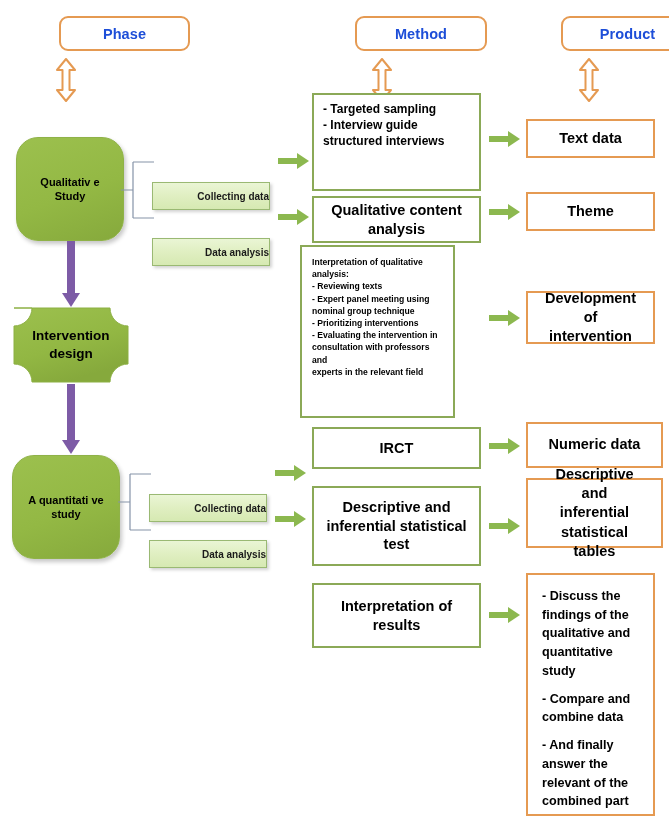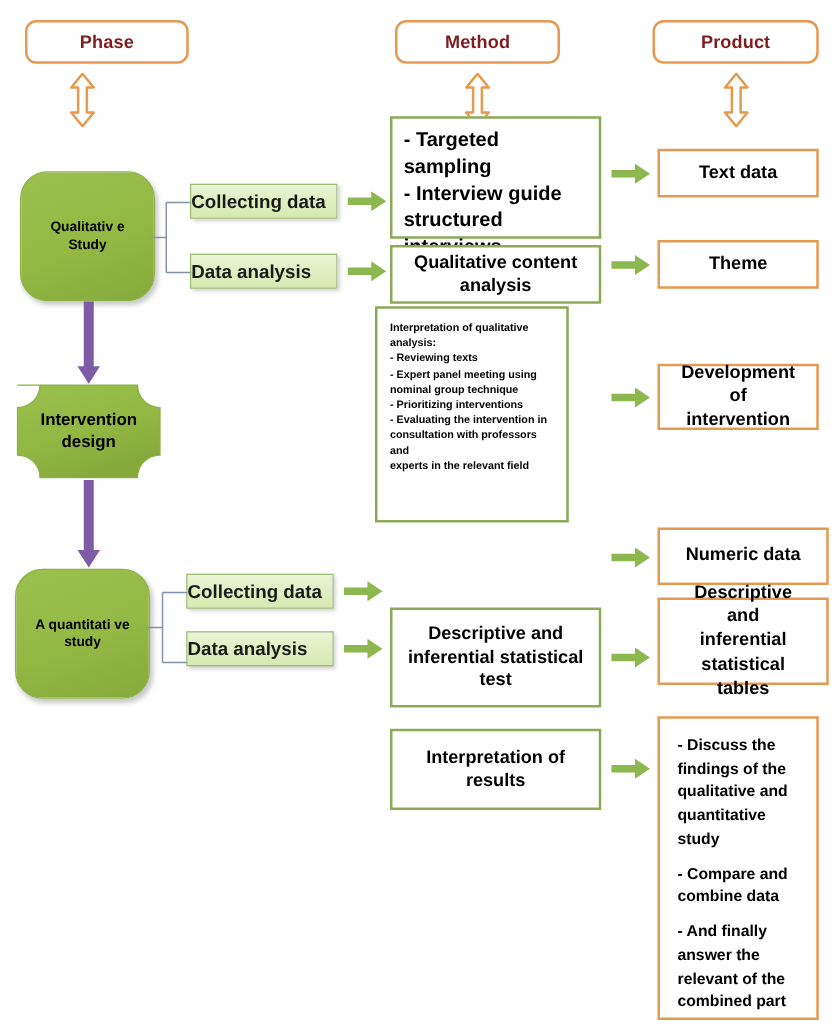--- a/index.html
+++ b/index.html
@@ -26,22 +26,23 @@
   
   .hdr {
     border: 2px solid #e59a52;
     border-radius: 9px;
     background: #ffffff;
     display: flex;
     align-items: center;
     justify-content: center;
     font-weight: bold;
     font-size: 14.5px;
-    color: #7f1d1d;
+    color: #1d4ed8;
     letter-spacing: .1px;
+    margin-left: 39px;
   }
 
   
   .dbl-arrow { display: block; }
 
   
   .phase-block {
     border-radius: 22px;
     background: linear-gradient(160deg, #9cc04e 0%, #93b844 55%, #86a93c 100%);
     border: 1px solid #8fb248;
@@ -71,25 +72,26 @@
     pointer-events: none;
   }
 
   
   .subbox {
     border: 1px solid #9ab973;
     background: linear-gradient(180deg, #eaf5d5 0%, #e0efc2 48%, #d6e9b2 100%);
     box-shadow: 2px 2px 3px rgba(0,0,0,.18);
     display: flex;
     align-items: center;
-    justify-content: flex-start;
-    font-weight: bold;
-    font-size: 15px;
+    justify-content: flex-end;
+    font-weight: bold;
+    font-size: 10px;
     color: #1a1a1a;
     text-align: center;
+    margin-top: 35px;
   }
 
   
   .method-box {
     border: 2px solid #8ba957;
     background: #ffffff;
     color: #000000;
   }
   .method-box.centered {
     display: flex;
@@ -99,21 +101,21 @@
     font-weight: bold;
     font-size: 14.5px;
     line-height: 1.3;
     padding: 0 6px;
   }
   .method-box.listed {
     font-weight: bold;
     line-height: 1.33;
     padding: 7px 9px 0 9px;
   }
-  .method-box.listed.big  { font-size: 16px; }
+  .method-box.listed.big  { font-size: 12px; }
   .method-box.listed.tiny { font-size: 8.6px; line-height: 1.42; padding: 9px 10px 0 10px; }
 
   
   .product-box {
     border: 2px solid #e59a52;
     background: #ffffff;
     color: #000000;
   }
   .product-box.centered {
     display: flex;
@@ -234,20 +236,23 @@
     <div>analysis:</div>
     <div>- Reviewing texts</div>
     <div>- Expert panel meeting using</div>
     <div>nominal group technique</div>
     <div>- Prioritizing interventions</div>
     <div>- Evaluating the intervention in</div>
     <div>consultation with professors and</div>
     <div>experts in the relevant field</div>
   </div>
 
+  <div class="abs method-box centered" style="left:312px; top:427px; width:169px; height:42px;">
+    <span>IRCT</span>
+  </div>
 
   <div class="abs method-box centered" style="left:312px; top:486px; width:169px; height:80px;">
     <span>Descriptive and inferential statistical test</span>
   </div>
 
   <div class="abs method-box centered" style="left:312px; top:583px; width:169px; height:65px;">
     <span>Interpretation of results</span>
   </div>
 
   <div class="abs product-box centered" style="left:526px; top:119px; width:129px; height:39px;">

